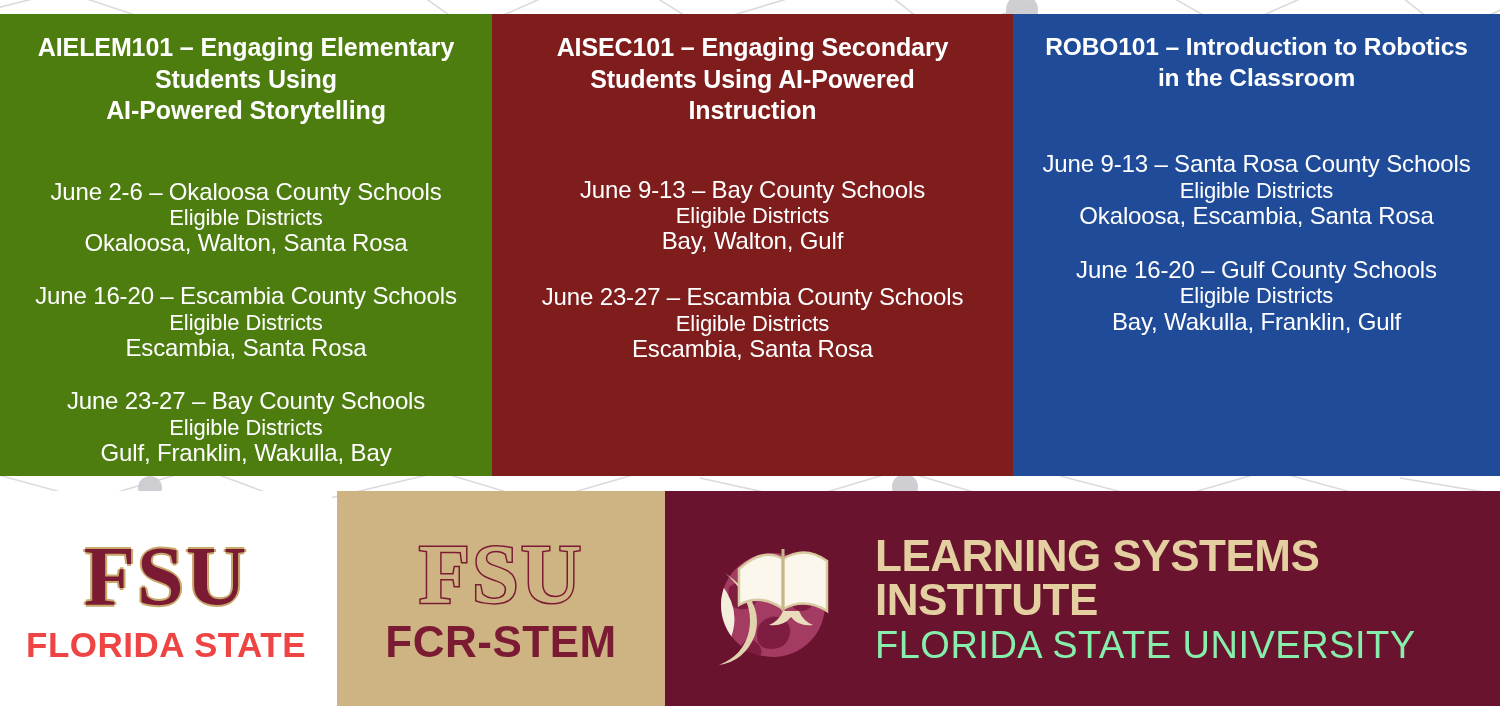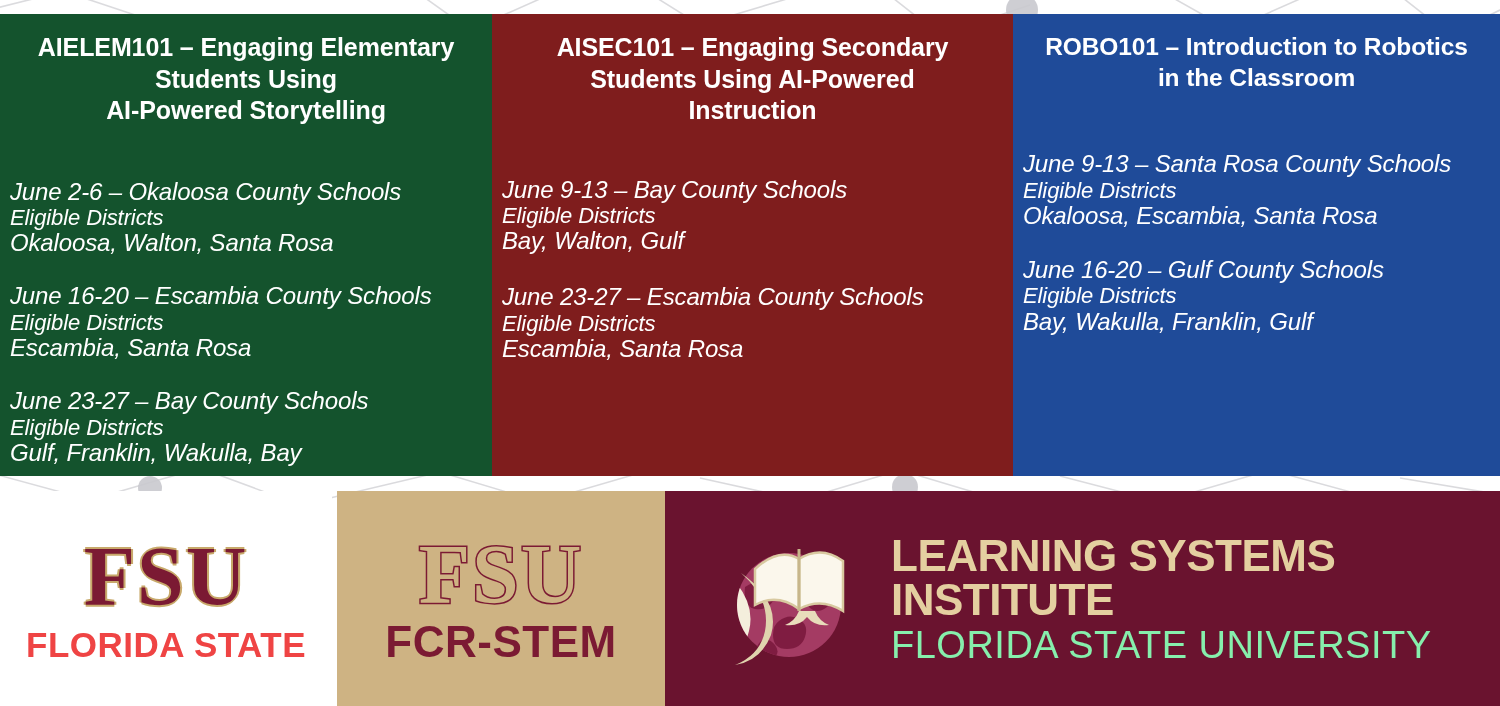--- a/index.html
+++ b/index.html
@@ -19,33 +19,33 @@
   
   #course-row {
     position:absolute; left:0; top:14px; width:1500px; height:462px;
     display:flex; z-index:2;
   }
   .course-panel {
     height:462px; padding:18px 10px 0 10px;
     display:flex; flex-direction:column; align-items:center;
     color:#ffffff; overflow:hidden;
   }
-  .panel-brown { width:492px; background:#14532d; }
+  .panel-brown { width:492px; background:#4d7c0f; }
   .panel-slate { width:521px; background:#7f1d1d; }
   .panel-blue  { width:487px; background:#1F4B99; }
 
   .course-title {
     font-weight:bold; font-size:25px; line-height:1.26;
     text-align:center; letter-spacing:-0.1px;
     white-space:pre-line;
   }
   .panel-blue .course-title { font-size:24.5px; }
 
   .sessions { width:100%; }
-  .session { text-align:left;font-style:italic; }
+  .session { text-align:center; }
   .session-date {
     font-size:24px; line-height:1.12; letter-spacing:-0.15px; white-space:nowrap;
   }
   .session-eligible-label {
     font-size:22px; line-height:1.14; letter-spacing:-0.1px;
   }
   .session-districts {
     font-size:24px; line-height:1.12; letter-spacing:-0.15px; white-space:nowrap;
   }
 
@@ -99,21 +99,21 @@
     font-family:"Liberation Sans", sans-serif; font-weight:bold;
     font-size:20px; letter-spacing:9px; color:#7B1A33; margin-top:7px;
     padding-left:9px;
   }
   .fcr-sub {
     font-family:"Liberation Sans", sans-serif; font-weight:bold;
     font-size:44px; letter-spacing:0.5px; color:#7B1A33; margin-top:3px;
   }
 
   
-  #lsi-lockup { display:flex; align-items:center; height:100%; padding-left:62px; gap:34px; }
+  #lsi-lockup { display:flex; align-items:center; height:100%; padding-left:46px; gap:34px; }
   #lsi-globe { width:130px; height:140px; flex:0 0 auto; }
   .lsi-text { line-height:1; }
   .lsi-line1 {
     font-family:"Liberation Sans", sans-serif; font-weight:bold;
     font-size:44px; letter-spacing:-0.5px; color:#E4CFA0;
   }
   .lsi-line2 {
     font-family:"Liberation Sans", sans-serif; font-weight:normal;
     font-size:38px; letter-spacing:0.5px; color:#86efac; margin-top:4px;
   }

